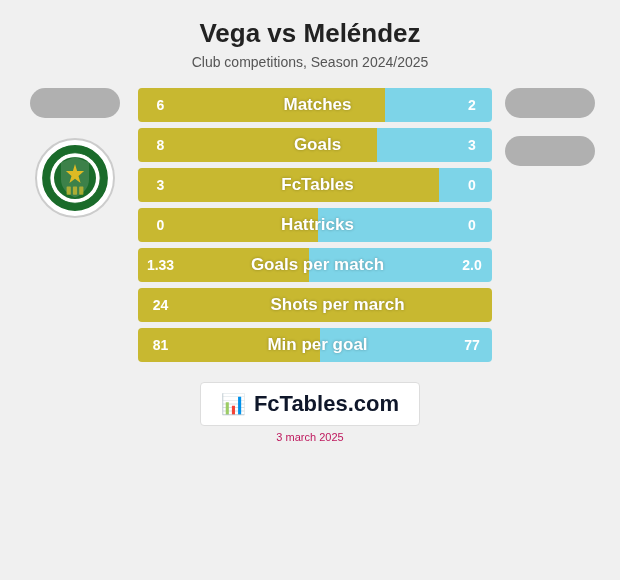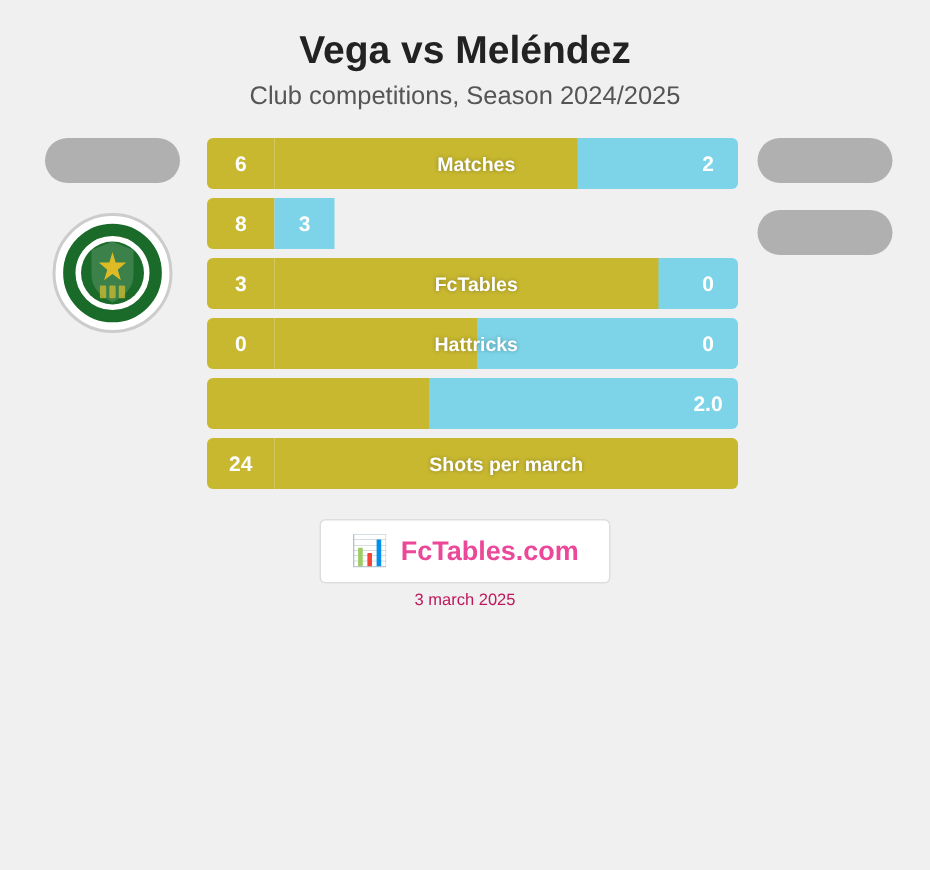--- a/index.html
+++ b/index.html
@@ -23,21 +23,21 @@
 
     .title {
       font-size: 26px;
       font-weight: bold;
       color: #222;
       margin-bottom: 5px;
       text-align: center;
     }
 
     .subtitle {
-      font-size: 17px;
+      font-size: 14px;
       color: #555;
       margin-bottom: 18px;
       text-align: center;
     }
 
     .main-content {
       display: flex;
       width: 100%;
       align-items: flex-start;
       gap: 8px;
@@ -145,21 +145,21 @@
     
     .stat-bar-fill {
       position: absolute;
       right: 0; top: 0; bottom: 0;
       background: #7dd4e8;
     }
 
     .stat-label {
       position: relative;
       z-index: 2;
-      font-size: 13px;
+      font-size: 17px;
       font-weight: bold;
       color: #fff;
       text-shadow: 0 0 3px rgba(0,0,0,0.3);
       text-align: center;
     }
 
     .stat-right-val {
       background: #7dd4e8;
       color: #fff;
       font-weight: bold;
@@ -188,23 +188,23 @@
       align-items: center;
       gap: 8px;
     }
 
     .fctables-logo .chart-icon {
       color: #1a5276;
       font-size: 20px;
     }
 
     .fctables-logo .brand-text {
-      font-size: 18px;
-      font-weight: bold;
-      color: #ec4899;
+      font-size: 22px;
+      font-weight: bold;
+      color: #0f172a;
     }
 
     .date-text {
       font-size: 11px;
       color: #be185d;
       margin-top: 5px;
       text-align: center;
     }
 
     
@@ -247,20 +247,25 @@
           <div class="stat-left-val">6</div>
           <div class="stat-bar-container">
             <div class="stat-bar-bg"></div>
             <div class="stat-bar-fill" style="width: 25%;"></div>
             <div class="stat-label">Matches</div>
           </div>
           <div class="stat-right-val">2</div>
         </div>
         <div class="stat-row">
           <div class="stat-left-val">8</div>
+          <div class="stat-bar-container">
+            <div class="stat-bar-bg"></div>
+            <div class="stat-bar-fill" style="width: 28%;"></div>
+            <div class="stat-label">Goals</div>
+          </div>
           <div class="stat-right-val">3</div>
         </div>
         <div class="stat-row">
           <div class="stat-left-val">3</div>
           <div class="stat-bar-container">
             <div class="stat-bar-bg"></div>
             <div class="stat-bar-fill" style="width: 5%;"></div>
             <div class="stat-label">FcTables</div>
           </div>
           <div class="stat-right-val">0</div>
@@ -268,32 +273,43 @@
         <div class="stat-row">
           <div class="stat-left-val">0</div>
           <div class="stat-bar-container">
             <div class="stat-bar-bg"></div>
             <div class="stat-bar-fill" style="width: 50%;"></div>
             <div class="stat-label">Hattricks</div>
           </div>
           <div class="stat-right-val">0</div>
         </div>
         <div class="stat-row">
+          <div class="stat-left-val">1.33</div>
           <div class="stat-bar-container">
             <div class="stat-bar-bg"></div>
             <div class="stat-bar-fill" style="width: 53%;"></div>
+            <div class="stat-label">Goals per match</div>
           </div>
           <div class="stat-right-val">2.0</div>
         </div>
         <div class="stat-row no-right">
           <div class="stat-left-val">24</div>
           <div class="stat-bar-container">
             <div class="stat-bar-bg"></div>
             <div class="stat-label">Shots per march</div>
           </div>
+        </div>
+        <div class="stat-row">
+          <div class="stat-left-val">81</div>
+          <div class="stat-bar-container">
+            <div class="stat-bar-bg"></div>
+            <div class="stat-bar-fill" style="width: 49%;"></div>
+            <div class="stat-label">Min per goal</div>
+          </div>
+          <div class="stat-right-val">77</div>
         </div>
       </div>
 
     <div class="right-col">
       <div class="right-pill"></div>
       <div class="right-pill2"></div>
     </div>
 
   </div>
 

